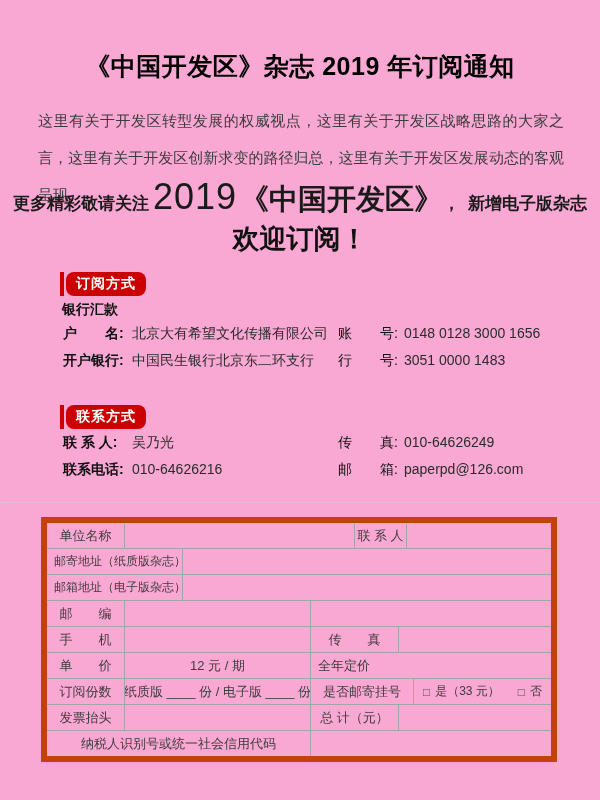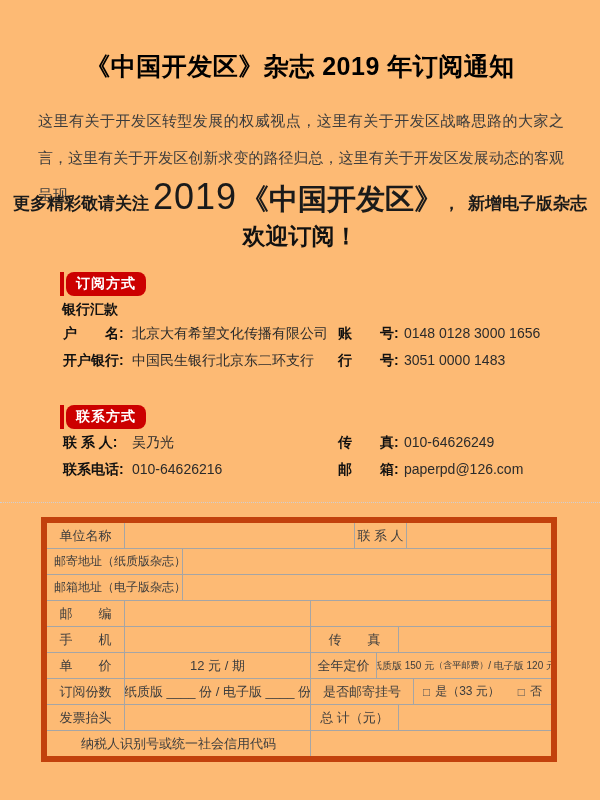--- a/index.html
+++ b/index.html
@@ -1,17 +1,17 @@
 <!DOCTYPE html>
 <html><head>
 <meta charset="utf-8">
 <style>
   html,body { margin:0; padding:0; background:#fff; }
   .page {
-    position:relative; width:600px; height:800px; background:#fdba74;
+    position:relative; width:600px; height:800px; background:#f9a8d4;
     font-family:"Liberation Sans", sans-serif; color:#333; overflow:hidden;
   }
   .title {
     position:absolute; top:50px; left:0; width:600px; text-align:center;
     font-size:25px; font-weight:bold; color:#000; letter-spacing:0.5px; white-space:nowrap;
   }
   .intro {
     position:absolute; top:102px; left:38px; width:526px;
     font-size:15px; line-height:37px; color:#3c3c3c; text-align:justify;
   }
@@ -19,33 +19,33 @@
     position:absolute; top:176px; left:0; width:600px;
     display:flex; justify-content:center; align-items:baseline; color:#1a1a1a; white-space:nowrap;
   }
   .promo .pfx { font-size:17px; font-weight:bold; }
   .promo .year { font-size:36px; font-weight:400; margin:0 3px 0 4px; letter-spacing:1px; }
   .promo .mag { font-size:29px; font-weight:bold; }
   .promo .comma { font-size:17px; font-weight:bold; margin-right:8px; }
   .promo .sfx { font-size:17px; font-weight:bold; }
   .welcome {
     position:absolute; top:221px; left:0; width:600px; text-align:center;
-    font-size:23px; font-weight:bold; color:#111;
+    font-size:27px; font-weight:bold; color:#111;
   }
   .badge { position:absolute; left:60px; display:flex; height:24px; }
   .badge .bar { width:4px; background:#cc0000; margin-right:2px; }
   .badge .lbl {
     background:#cc0000; color:#fff; font-size:14px; font-weight:bold;
     padding:0 10px; display:flex; align-items:center; letter-spacing:1px; white-space:nowrap;border-radius:8px;
   }
   .b1 { top:272px; } .b2 { top:405px; }
   .info-line { position:absolute; left:1px; width:600px; height:20px; font-size:14px; white-space:nowrap; }
   .info-line .l1 { position:absolute; left:62px;  font-weight:bold; color:#111; }
   .info-line .v1 { position:absolute; left:131px; color:#2b2b2b; }
-  .info-line .l2 { position:absolute; left:337px; font-weight:bold; color:#111; }
+  .info-line .l2 { position:absolute; left:337px; font-weight:normal; color:#111; }
   .info-line .v2 { position:absolute; left:403px; color:#2b2b2b; }
   .method { position:absolute; top:301px; left:62px; font-size:14px; font-weight:bold; color:#111; }
   .divider { position:absolute; top:502px; left:0; width:600px; border-top:1px dotted #cfcfcf; }
   .form {
     position:absolute; top:517px; left:41px; width:516px;
     border:6px solid #c2410c; font-size:13px; color:#3d3d3d; box-sizing:border-box;
   }
   .frow { display:flex; height:25px; border-bottom:1px solid #a5a5a5; }
   .frow:last-child { border-bottom:none; }
   .fc {
@@ -151,25 +151,20 @@
       <div class="fc" style="flex:0 0 78px">手　　机</div>
       <div class="fc" style="flex:0 0 186px"></div>
       <div class="fc" style="flex:0 0 88px">传　　真</div>
       <div class="fc grow"></div>
     </div>
 
     <div class="frow">
       <div class="fc" style="flex:0 0 78px">单　　价</div>
       <div class="fc" style="flex:0 0 186px">12 元 / 期</div>
       <div class="fc" style="flex:0 0 66px">全年定价</div>
-      <div class="fc grow tiny">
-        <span>纸质版 150 元</span>
-        <span class="fine">（含平邮费）</span>
-        <span> / 电子版 120 元</span>
-      </div>
     </div>
 
     <div class="frow">
       <div class="fc" style="flex:0 0 78px">订阅份数</div>
       <div class="fc" style="flex:0 0 186px">纸质版 ____ 份 / 电子版 ____ 份</div>
       <div class="fc" style="flex:0 0 103px">是否邮寄挂号</div>
       <div class="fc grow small">
         <span class="cbx">
           <span class="box">□</span>
           <span>是（33 元）</span>

